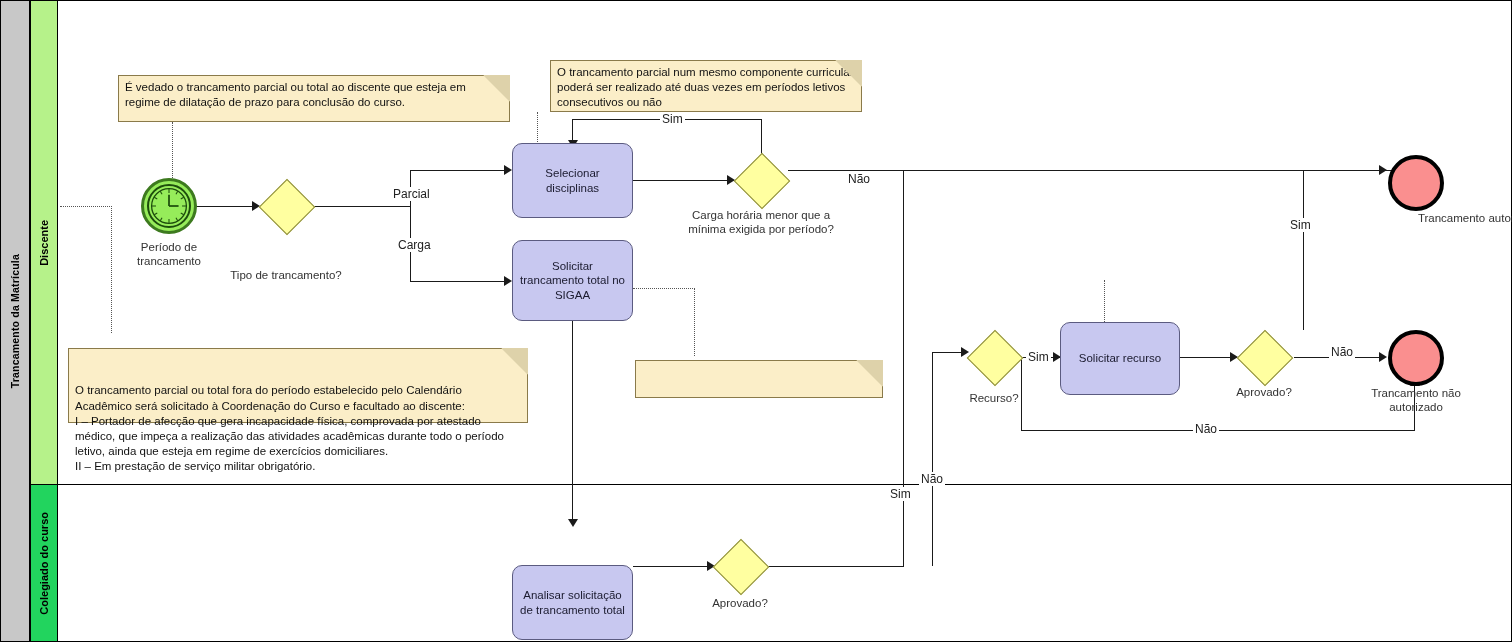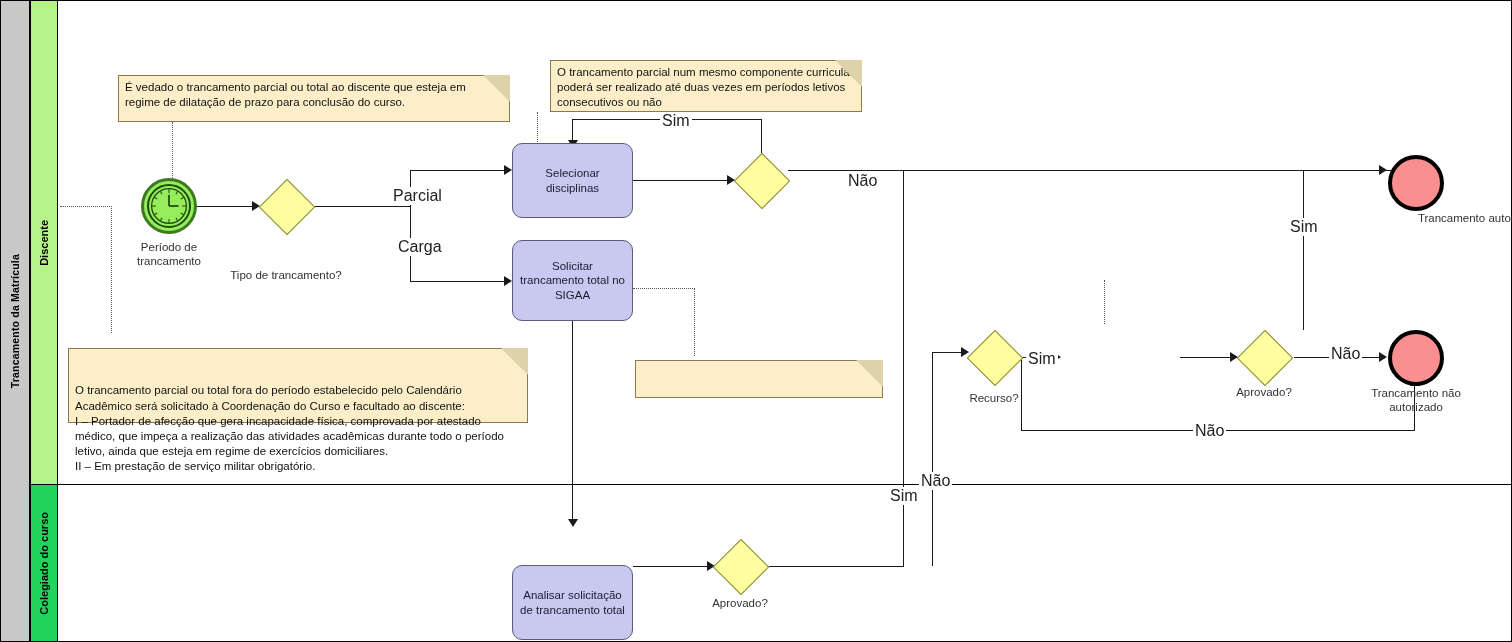--- a/index.html
+++ b/index.html
@@ -41,21 +41,21 @@
   }
   .evt.start{background:#96ec5a;border:3px solid #3d7a1f;}
   .evt.start .inner{
     position:absolute;left:3px;top:3px;right:3px;bottom:3px;border-radius:50%;
     border:2px solid #1d4d0c;box-sizing:border-box;
   }
   .evt.end{background:#fa8f8f;border:4px solid #000;}
 
   .lbl{position:absolute;font-size:11.5px;color:#333;text-align:center;line-height:1.2;white-space:nowrap;}
   .lbl.w{white-space:normal;}
-  .flowlbl{position:absolute;font-size:16px;color:#222;background:#fff;padding:0 2px;white-space:nowrap;}
+  .flowlbl{position:absolute;font-size:12px;color:#222;background:#fff;padding:0 2px;white-space:nowrap;}
 
   
   .note{
     position:absolute;box-sizing:border-box;
     background:#fbeec8;border:1px solid #8a7a4a;
     font-size:11.5px;color:#111;line-height:1.32;padding:4px 6px;
   }
   .note .fold{
     position:absolute;top:-1px;right:-1px;width:26px;height:26px;
     background:#ded2aa;border-left:1px solid #8a7a4a;border-bottom:1px solid #8a7a4a;
@@ -213,35 +213,41 @@
   </div>
 
   <div class="task" style="left:512px;top:240px;width:121px;height:81px;">
     <span>Solicitar trancamento total no SIGAA</span>
   </div>
 
   <div class="task" style="left:512px;top:143px;width:121px;height:75px;">
     <span>Selecionar disciplinas</span>
   </div>
 
+  <div class="task" style="left:1060px;top:322px;width:120px;height:73px;">
+    <span>Solicitar recurso</span>
+  </div>
 
   <div class="task" style="left:512px;top:528px;width:121px;height:75px;margin-top:37px;">
     <span>Analisar solicitação de trancamento total</span>
   </div>
 
   <div class="gw" style="left:259px;top:179px;">
     <i></i>
   </div>
   <div class="lbl" style="left:206px;top:241px;width:160px;margin-top:28px;">
     <span>Tipo de trancamento?</span>
   </div>
 
   <div class="gw" style="left:734px;top:153px;">
     <i></i>
   </div>
+  <div class="lbl w" style="left:681px;top:209px;width:160px;">
+    <span>Carga horária menor que a mínima exigida por período?</span>
+  </div>
 
   <div class="gw" style="left:967px;top:330px;">
     <i></i>
   </div>
   <div class="lbl" style="left:944px;top:392px;width:100px;">
     <span>Recurso?</span>
   </div>
 
   <div class="gw" style="left:1237px;top:330px;">
     <i></i>

